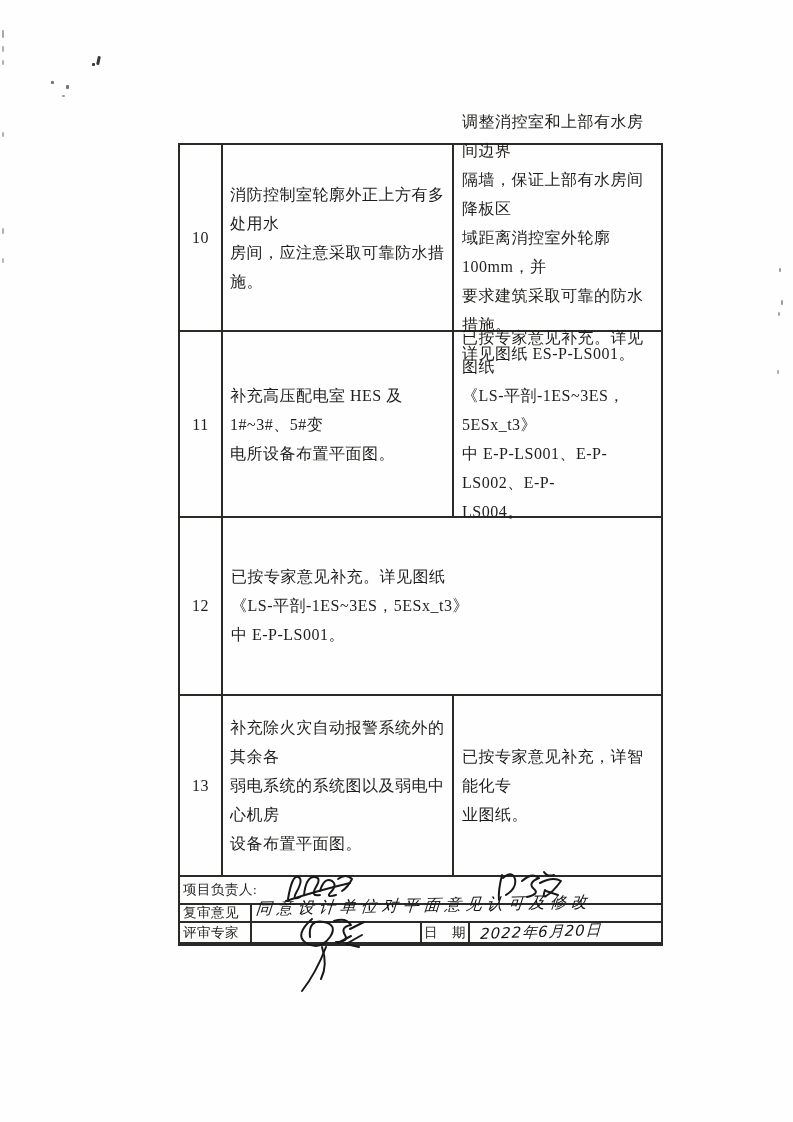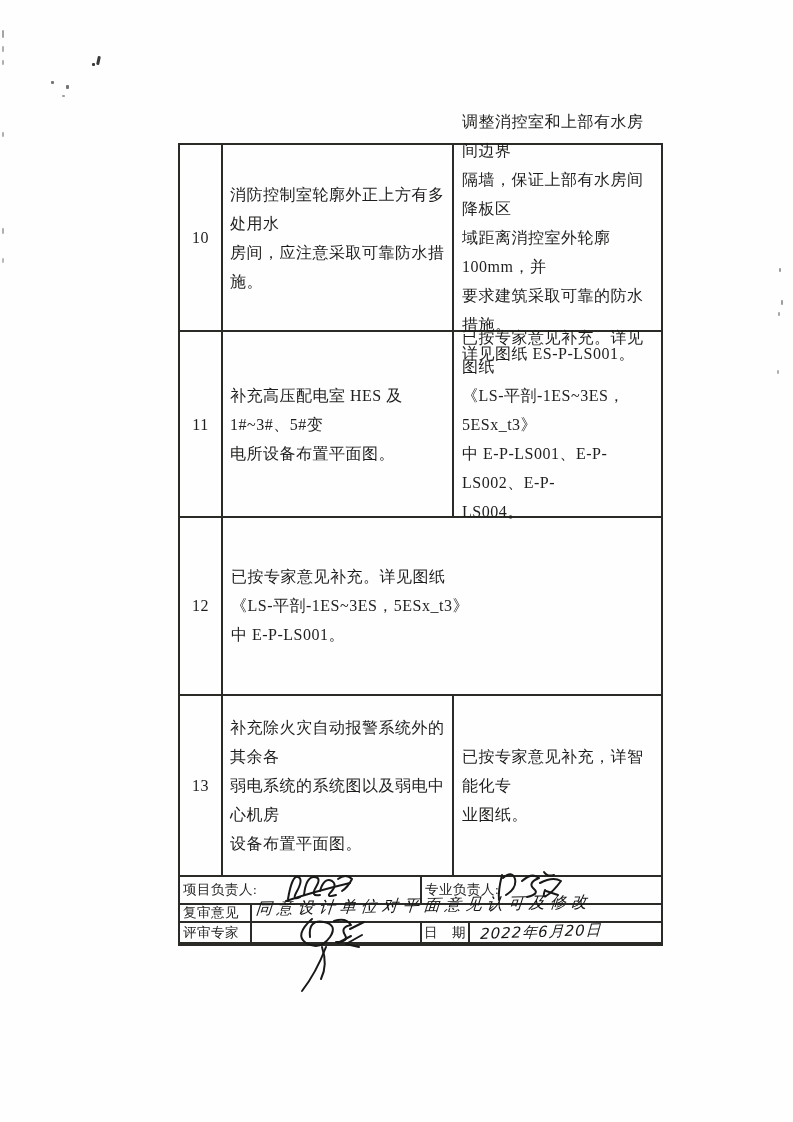--- a/index.html
+++ b/index.html
@@ -135,23 +135,20 @@
       <div class="cell c-resp">
         <span class="txt">已按专家意见补充，详智能化专
 业图纸。</span>
       </div>
     </div>
 
     <div class="frow h-f1">
       <div class="fcell" style="width:242px;">
         <span class="flabel">项目负责人:</span>
       </div>
-      <div class="fcell" style="flex:1;">
-        <span class="flabel">专业负责人:</span>
-      </div>
     </div>
 
     <div class="frow h-f2">
       <div class="fcell" style="width:72px;">
         <span class="flabel">复审意见</span>
       </div>
       <div class="fcell" style="flex:1;">
         <span class="handwriting hw-opinion">同意设计单位对平面意见认可及修改</span>
       </div>
     </div>

